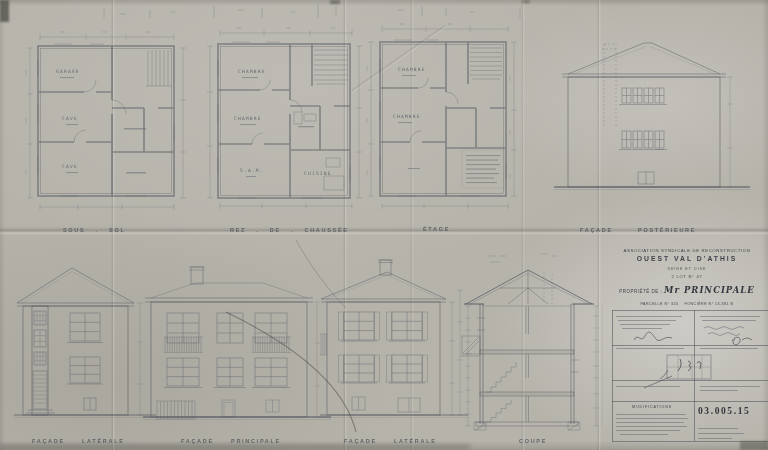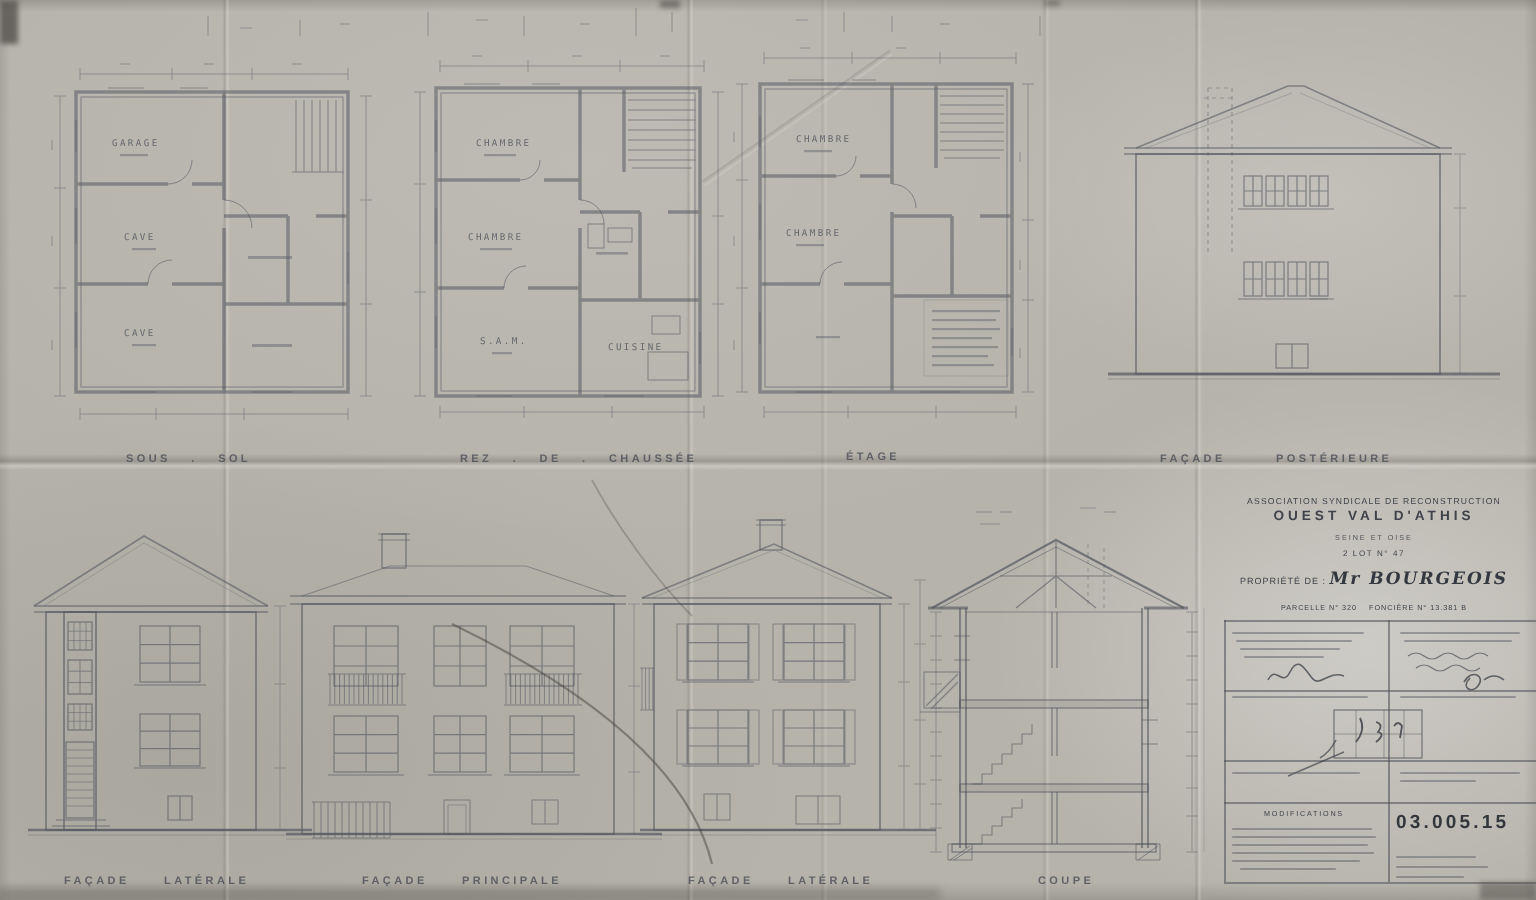--- a/index.html
+++ b/index.html
@@ -33,21 +33,21 @@
   .tline{position:absolute;background:#5e626a;opacity:.5;height:1.3px;border-radius:1px}
   .assoc{top:8px;font-size:4.3px;letter-spacing:.6px}
   .sector{top:15px;font-size:6.8px;font-weight:700;letter-spacing:2px}
   .dept{top:27px;font-size:3.6px;letter-spacing:1px;opacity:.85}
   .lot{top:34px;font-size:4px;letter-spacing:.8px}
   .prop{top:45px;font-size:4.5px;letter-spacing:.5px}
   .owner{font-family:"DejaVu Serif",serif;font-style:italic;font-size:8.5px;letter-spacing:1px;font-weight:700;color:#343840}
   .parcel{top:62px;font-size:3.6px;letter-spacing:.5px}
   .modif{position:absolute;left:8px;top:165px;width:76px;text-align:center;font-size:3.6px;letter-spacing:.9px}
   .dwgnum{position:absolute;left:92px;top:166px;font-size:9.5px;letter-spacing:1.6px;color:#32363d;
-    font-family:Liberation Sans, sans-serif;font-weight:700}
+    font-family:Liberation Serif, serif;font-weight:700}
 </style>
 </head>
 <body>
 
 <div class="sheet">
 
   <div class="crease-v" style="left:111px"></div>
   <div class="crease-v" style="left:343px"></div>
   <div class="crease-v" style="left:410px;opacity:.6"></div>
   <div class="crease-v" style="left:521px;opacity:.7"></div>
@@ -380,21 +380,21 @@
   <div class="caption" style="left:344px;top:438px;word-spacing:14px">FAÇADE LATÉRALE</div>
   <div class="caption" style="left:519px;top:438px">COUPE</div>
 
   <div class="tb">
     <div class="ln assoc">ASSOCIATION SYNDICALE DE RECONSTRUCTION</div>
     <div class="ln sector">OUEST VAL D'ATHIS</div>
     <div class="ln dept">SEINE ET OISE</div>
     <div class="ln lot">2 LOT N° 47</div>
     <div class="ln prop">
       <span>PROPRIÉTÉ DE :</span>
-      <span class="owner">Mr BOURGEOIS</span>
+      <span class="owner">Mr PRINCIPALE</span>
     </div>
     <div class="ln parcel">
       <span>PARCELLE N° 320</span>&nbsp;&nbsp;&nbsp;
       <span>FONCIÈRE N° 13.381 B</span>
     </div>
 
     <div class="bline" style="left:6px;top:70px;width:156px;height:.8px"></div>
     <div class="bline" style="left:6px;top:105px;width:156px;height:.7px"></div>
     <div class="bline" style="left:6px;top:140px;width:156px;height:.7px"></div>
     <div class="bline" style="left:6px;top:161px;width:156px;height:.7px"></div>

